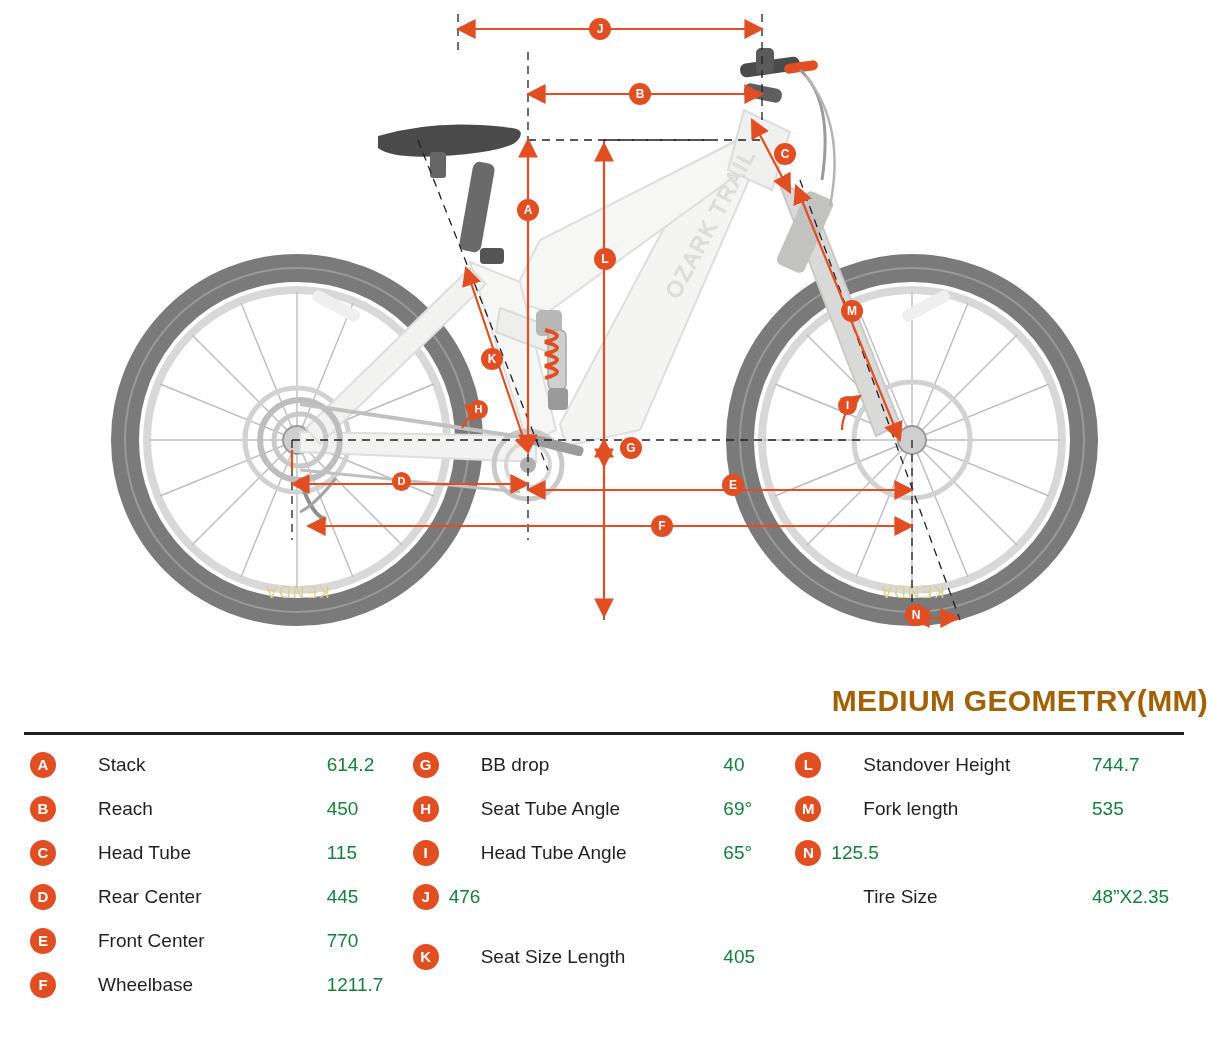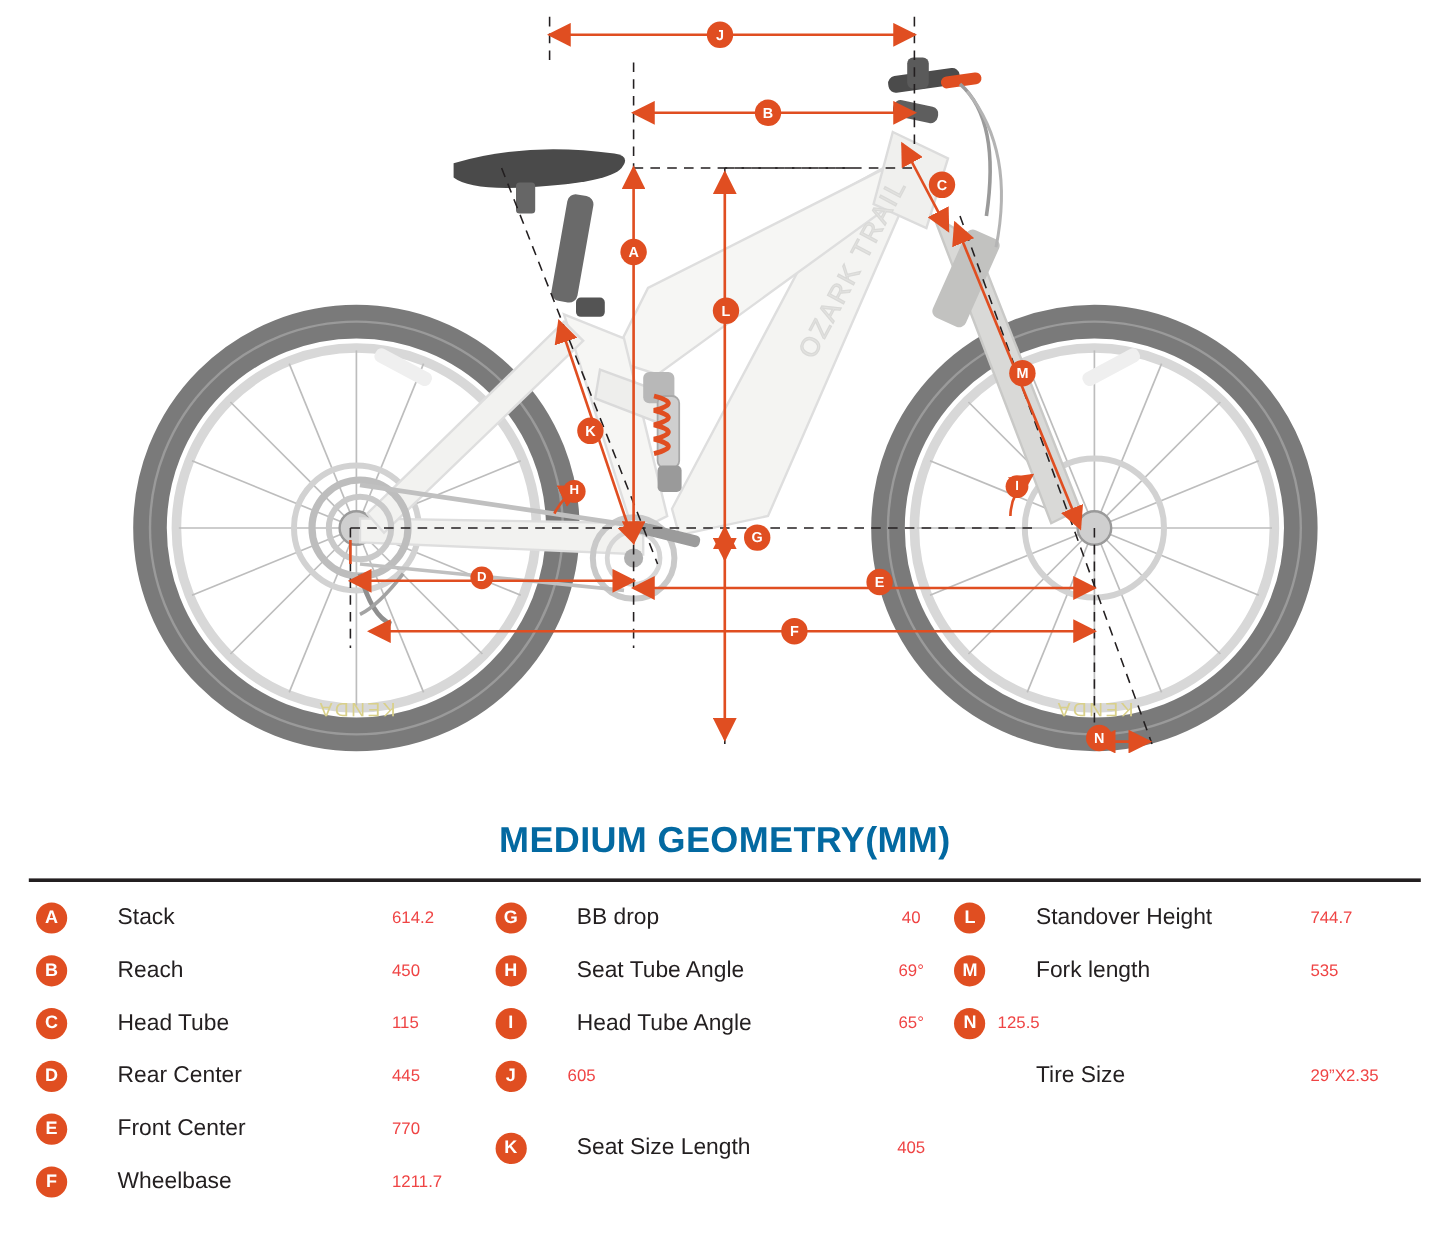--- a/index.html
+++ b/index.html
@@ -43,26 +43,26 @@
   }
   .callout.small {
     width: 19px;
     height: 19px;
     line-height: 19px;
     font-size: 11px;
   }
 
   
   #spec-title {
-    text-align: center;
+    text-align: right;
     font-size: 30px;
     font-weight: bold;
     letter-spacing: 0.3px;
     margin-top: 24px;
-    color: #0369a1;
+    color: #a16207;
   }
 
   #divider {
     height: 3px;
     background: #231f20;
     margin: 14px 24px 0 24px;
   }
 
   
   #spec-table {
@@ -102,29 +102,29 @@
     line-height: 25px;
     padding-top: 1px;
     margin-left: 32px;
   }
   .spec-label .sub {
     display: block;
     font-size: 19px;
     line-height: 24px;
   }
   .spec-value {
-    font-size: 14px;
-    color: #ef4444;
+    font-size: 19px;
+    color: #15803d;
     width: 92px;
     flex: 0 0 92px;
     line-height: 25px;
     padding-top: 1px;
   }
   .col1 .spec-value { width: 86px; flex: 0 0 86px; }
-  .col2 .spec-value { width: 72px; flex: 0 0 72px; text-align: center; }
+  .col2 .spec-value { width: 72px; flex: 0 0 72px; }
   .col3 .spec-value { width: 86px; flex: 0 0 86px; }
 </style>
 </head>
 <body>
 
 <div id="diagram">
 
   <svg width="1208" height="660" viewBox="0 0 1208 660">
     <defs>
       <marker id="arrow" markerWidth="9" markerHeight="9" refX="8" refY="4.5" orient="auto">
@@ -368,21 +368,21 @@
       <div class="spec-label">Seat Tube Angle</div>
       <div class="spec-value">69°</div>
     </div>
     <div class="spec-row">
       <div class="badge">I</div>
       <div class="spec-label">Head Tube Angle</div>
       <div class="spec-value">65°</div>
     </div>
     <div class="spec-row" style="height:60px;">
       <div class="badge">J</div>
-      <div class="spec-value">605</div>
+      <div class="spec-value">476</div>
     </div>
     <div class="spec-row">
       <div class="badge">K</div>
       <div class="spec-label">Seat Size Length</div>
       <div class="spec-value">405</div>
     </div>
   </div>
 
   <div class="spec-col col3">
     <div class="spec-row">
@@ -395,17 +395,17 @@
       <div class="spec-label">Fork length</div>
       <div class="spec-value">535</div>
     </div>
     <div class="spec-row">
       <div class="badge">N</div>
       <div class="spec-value">125.5</div>
     </div>
     <div class="spec-row">
       <div class="badge blank"></div>
       <div class="spec-label">Tire Size</div>
-      <div class="spec-value">29”X2.35</div>
+      <div class="spec-value">48”X2.35</div>
     </div>
   </div>
 
 </div>
 
 </body></html>

